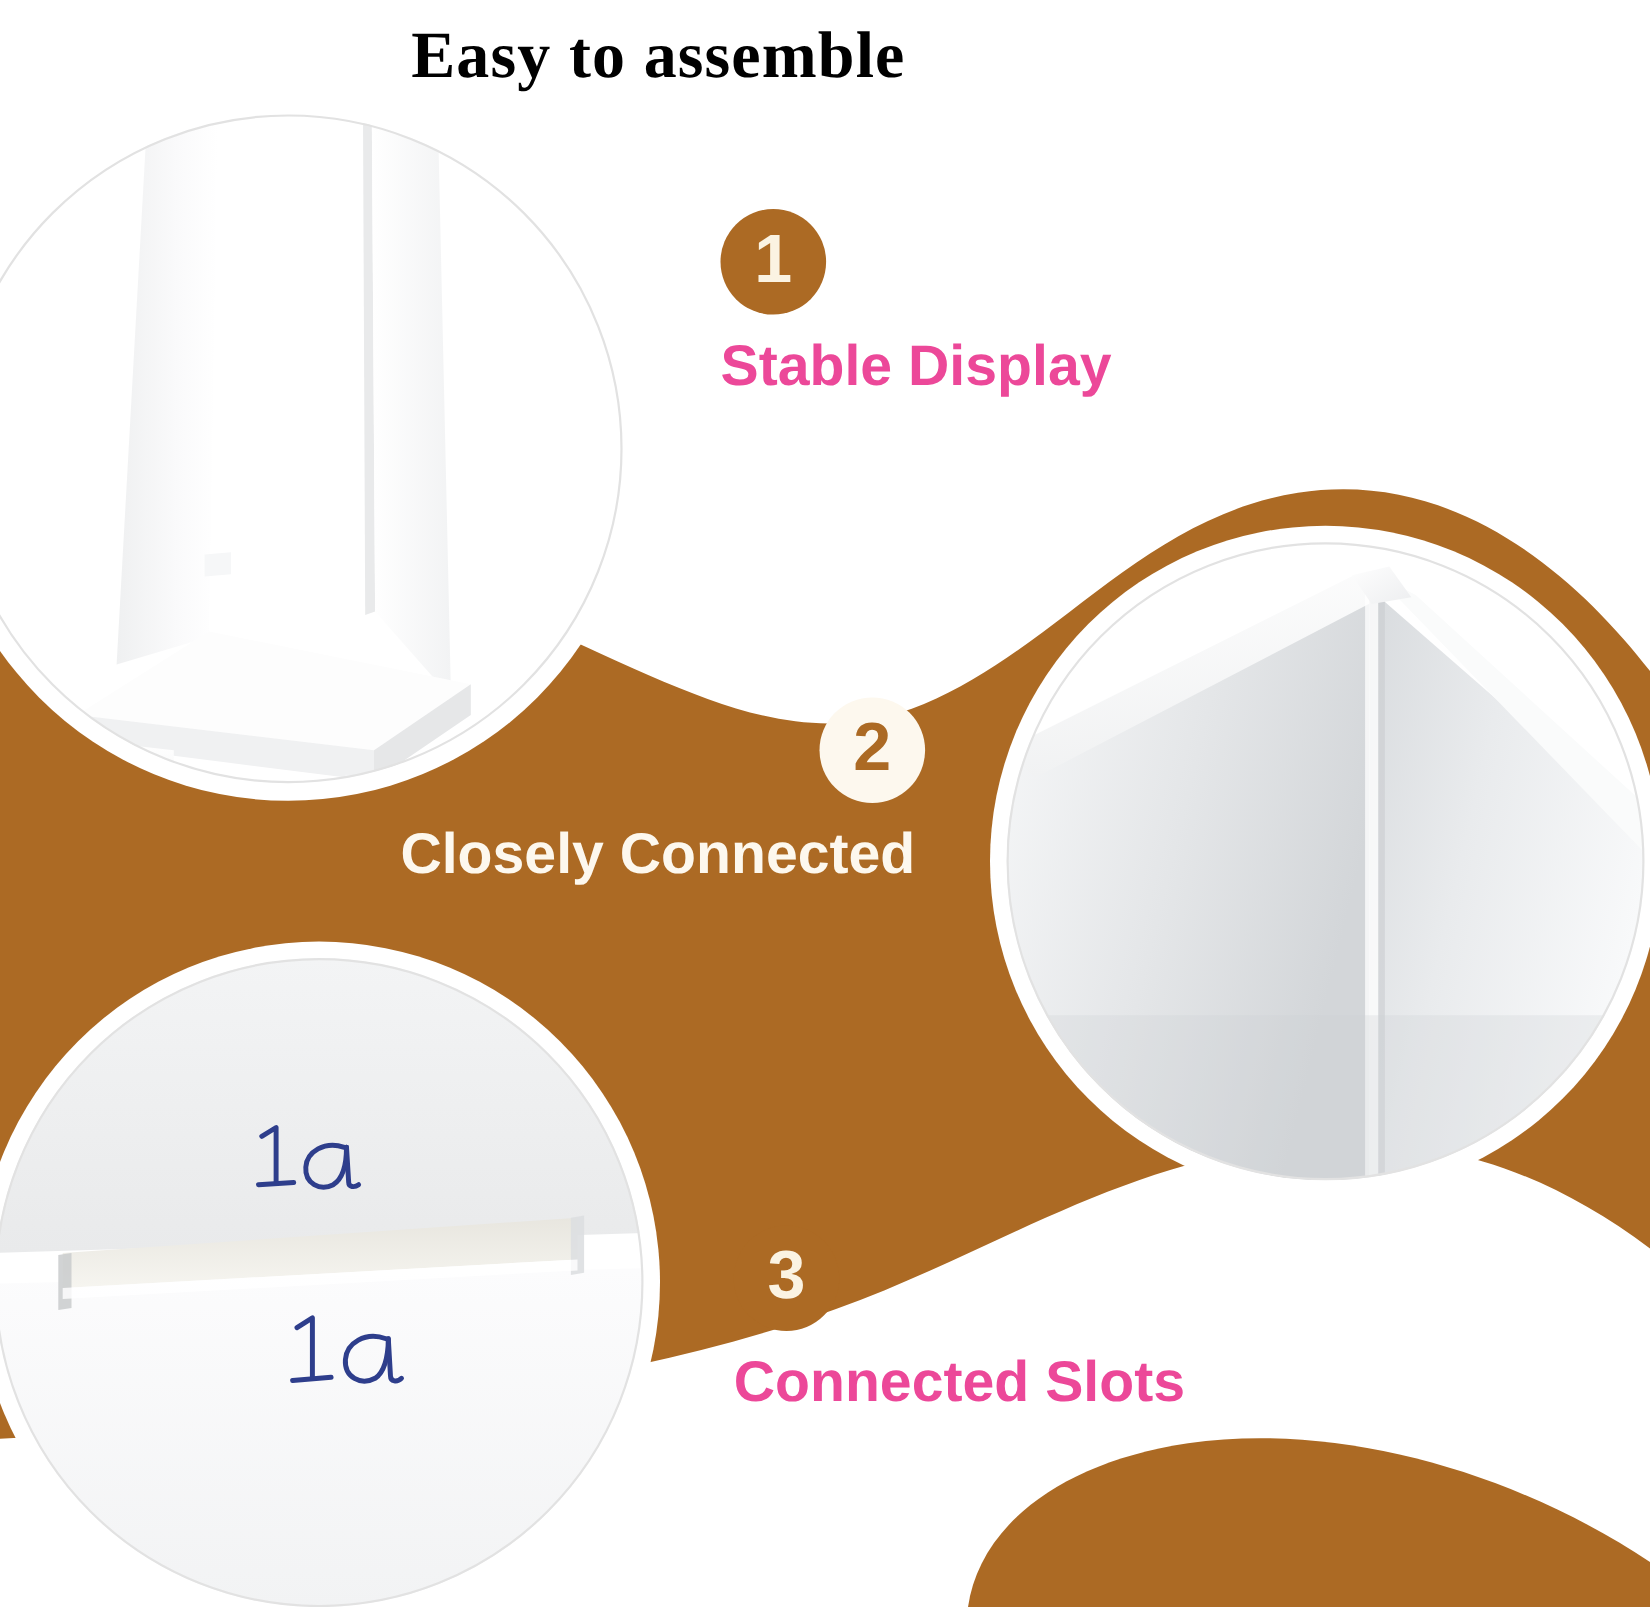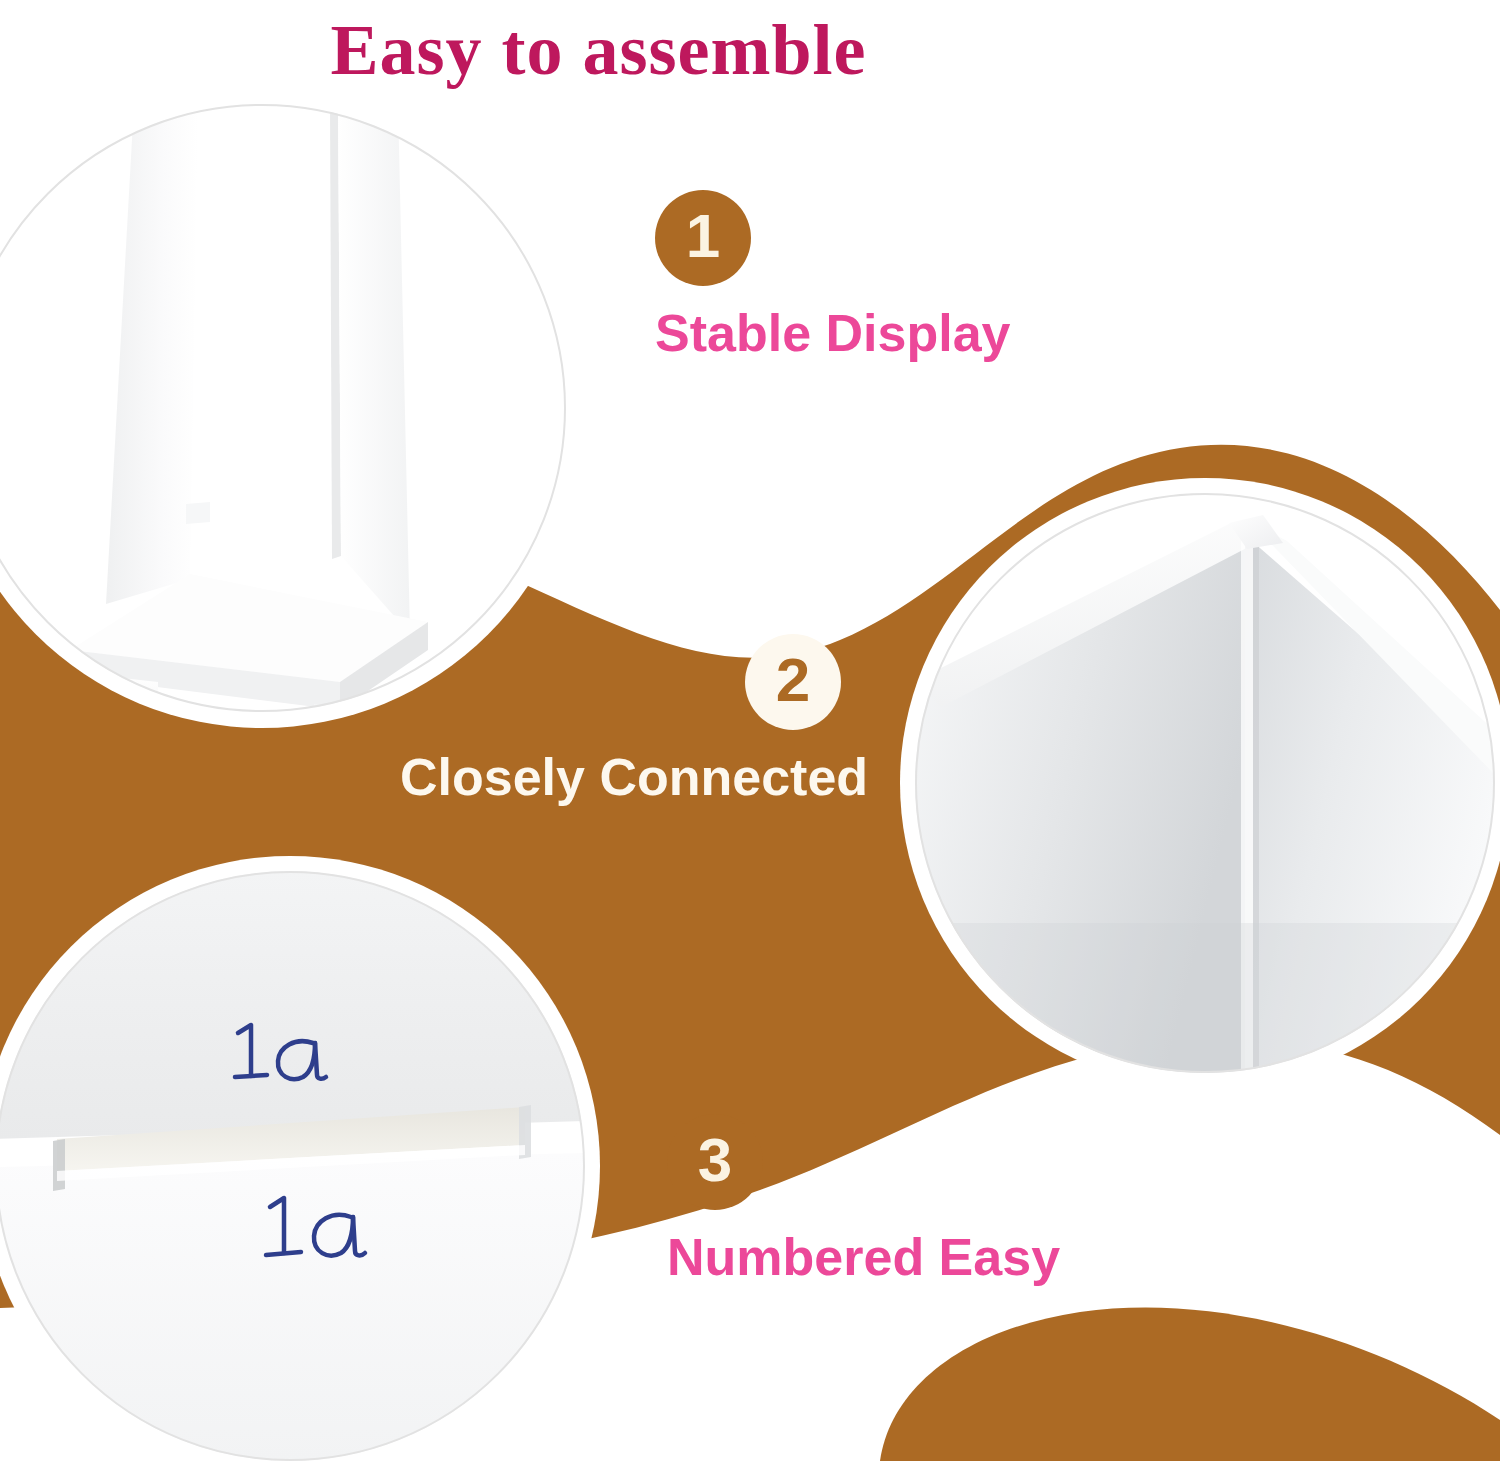--- a/index.html
+++ b/index.html
@@ -32,24 +32,24 @@
 
   
   .title {
     position: absolute;
     left: 0;
     top: 2px;
     width: 1197px;
     text-align: center;
     font-family: "Liberation Serif", "DejaVu Serif", serif;
     font-weight: bold;
-    font-size: 72px;
+    font-size: 60px;
     line-height: 96px;
     letter-spacing: 1px;
-    color: #be185d;
+    color: #000000;
     white-space: nowrap;
   }
 
   
   .badge {
     position: absolute;
     width: 96px;
     height: 96px;
     border-radius: 50%;
     display: flex;
@@ -80,21 +80,21 @@
     font-family: "Liberation Sans", sans-serif;
     font-weight: bold;
     font-size: 52px;
     line-height: 58px;
     white-space: nowrap;
   }
   .feature-label.dark  { color: #ec4899; }
   .feature-label.light { color: #FDF8EE; }
 
   #label-1 { left: 655px; top: 304px; }
-  #label-2 { left: 400px; top: 748px; text-align: center; }
+  #label-2 { left: 364px; top: 748px; text-align: center; }
   #label-3 { left: 667px; top: 1228px; }
 
   
   .photo-circle {
     position: absolute;
     border-radius: 50%;
     overflow: hidden;
     background: #ffffff;
   }
   .photo-circle .inner {
@@ -311,15 +311,15 @@
   <div class="feature-label dark" id="label-1">Stable Display</div>
 
   <div class="badge outline" id="badge-2">
     <span>2</span>
   </div>
   <div class="feature-label light" id="label-2">Closely Connected</div>
 
   <div class="badge filled" id="badge-3">
     <span>3</span>
   </div>
-  <div class="feature-label dark" id="label-3">Numbered Easy</div>
+  <div class="feature-label dark" id="label-3">Connected Slots</div>
 
 </div>
 
 </body></html>

